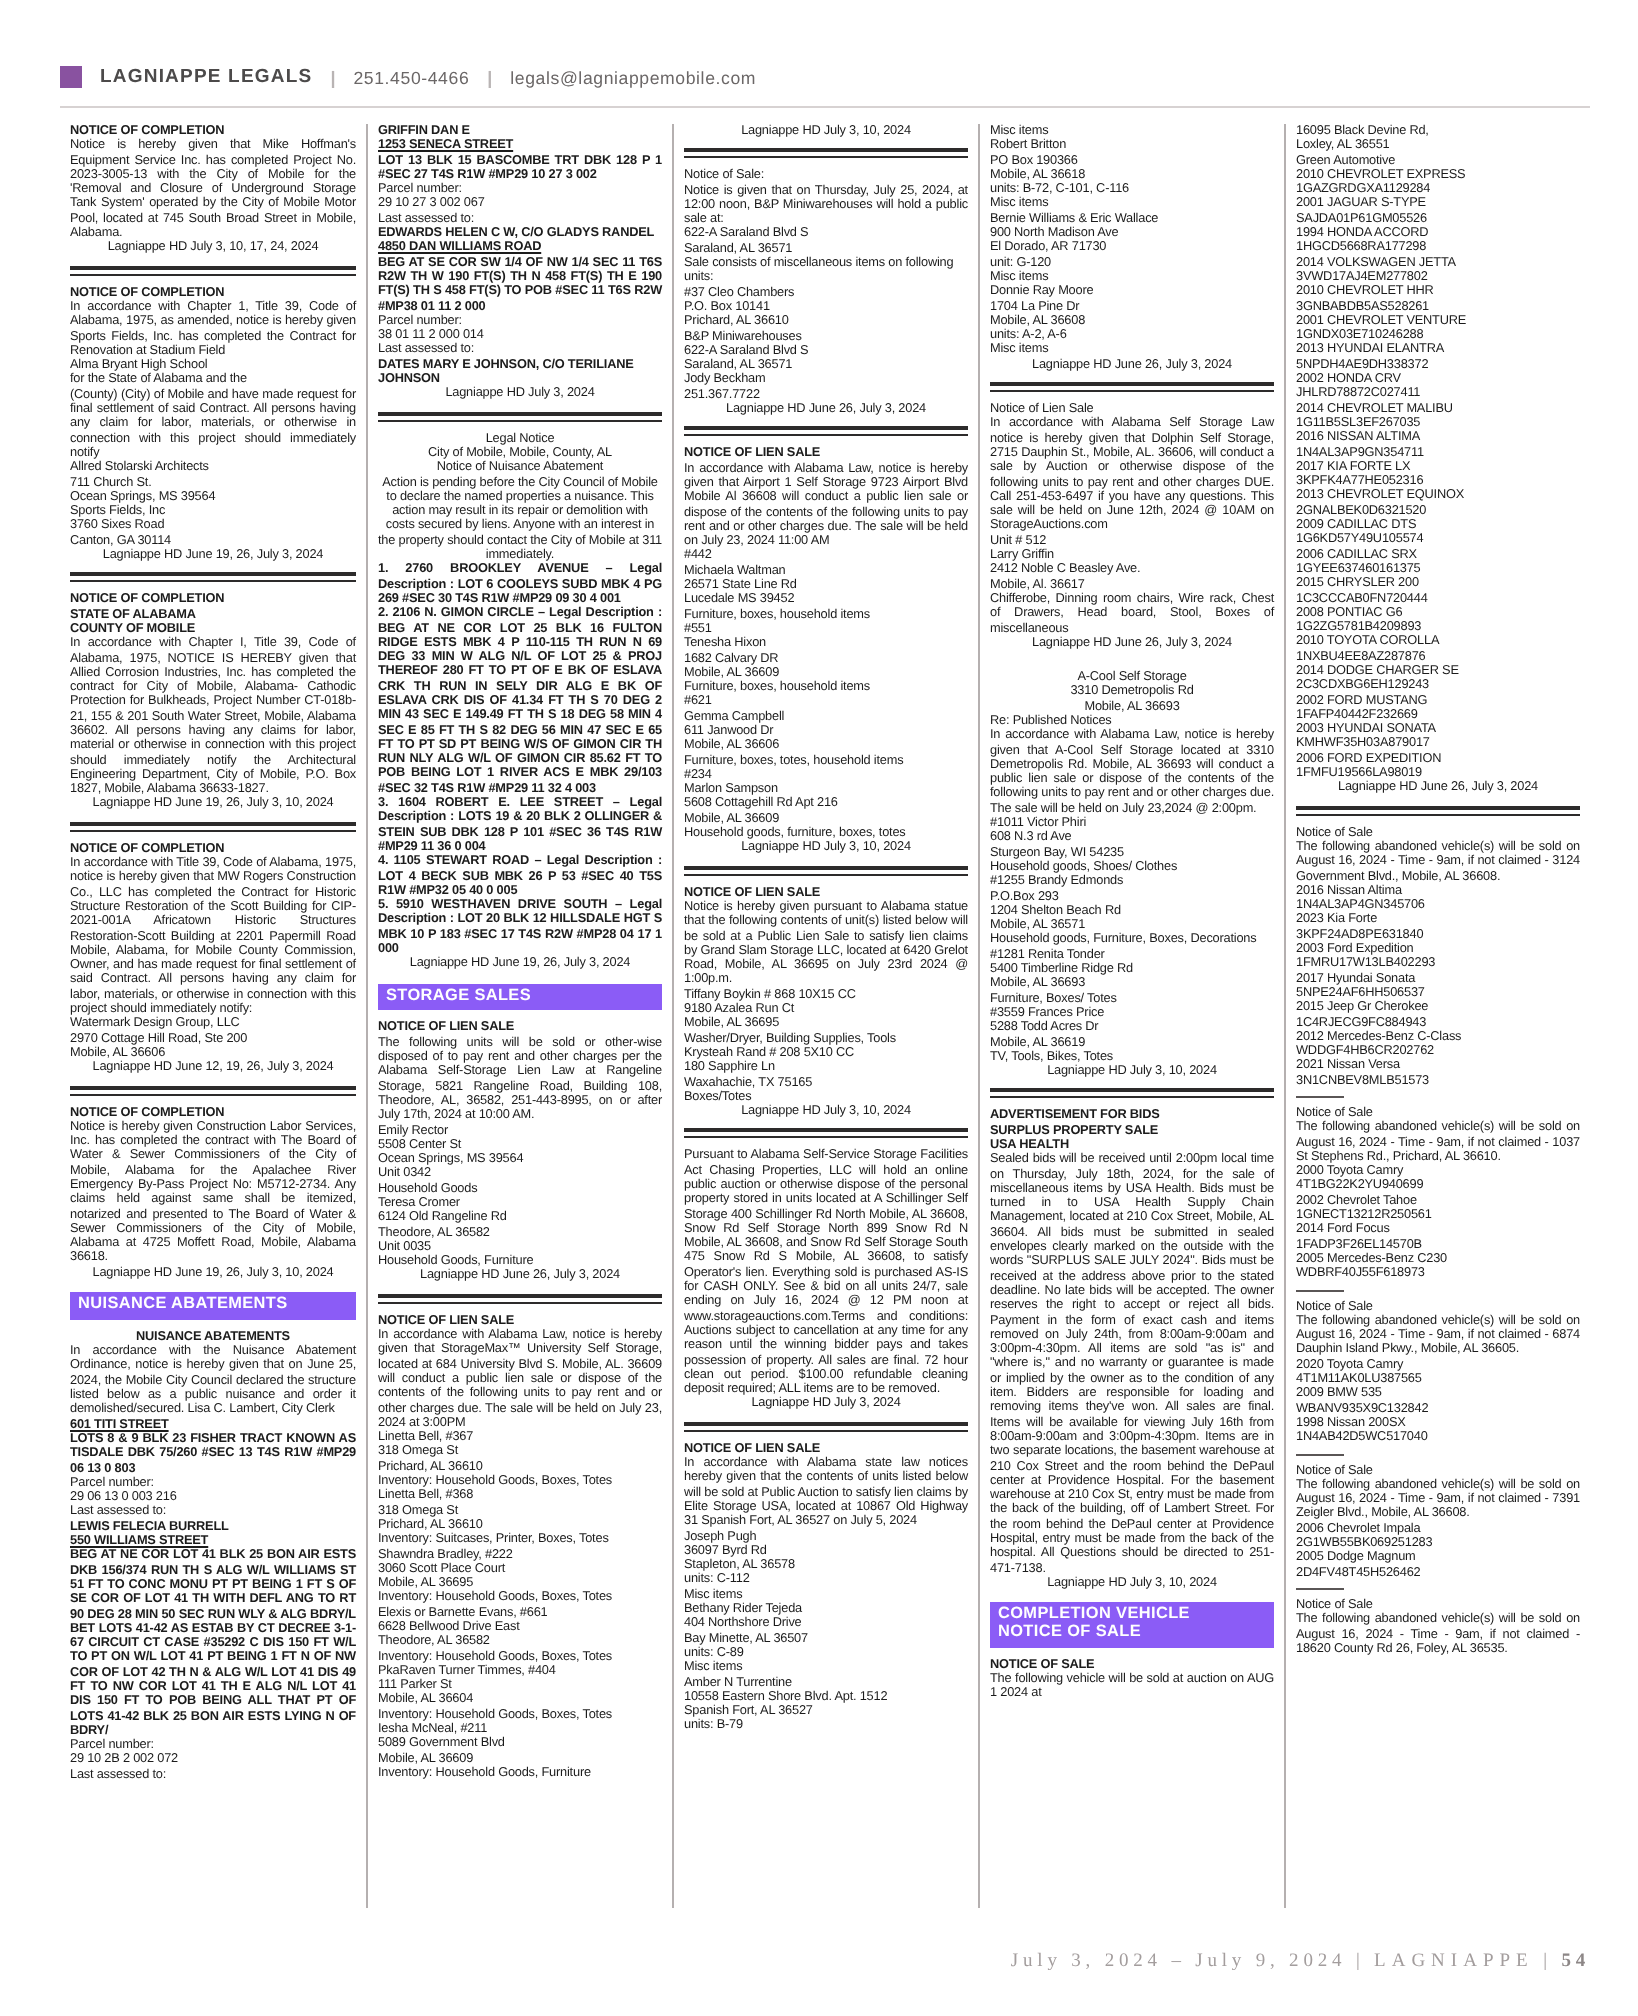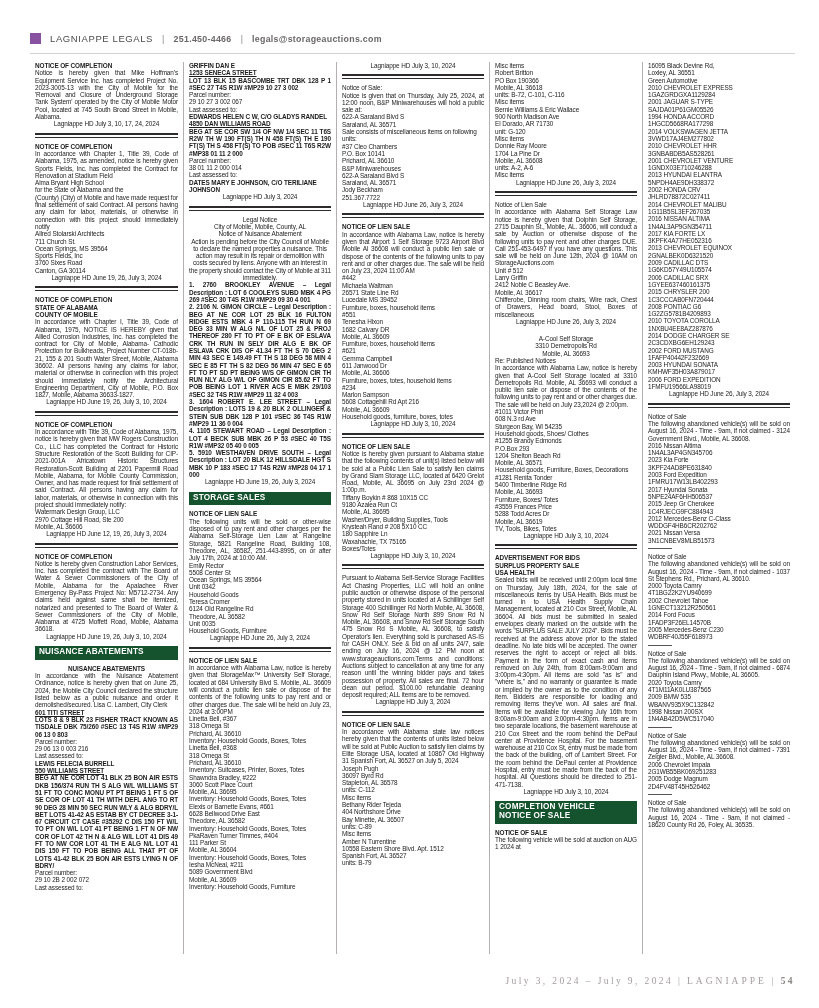--- a/index.html
+++ b/index.html
@@ -2,60 +2,60 @@
 <html><head>
 <meta charset="utf-8">
 <style>
   html,body{margin:0;padding:0;background:#e8e8e8;}
   .page{position:relative;width:819px;height:1008px;background:#ffffff;overflow:hidden;
         font-family:"Liberation Sans",sans-serif;color:#1c1c1c;}
   
   .masthead{position:absolute;top:33px;left:30px;right:24px;display:flex;align-items:center;
             gap:9px;padding-bottom:9px;border-bottom:1px solid #d7d2d2;}
   .brand-square{width:11px;height:11px;background:#8952a0;flex:0 0 auto;}
-  .brand{font-size:9.5px;font-weight:400;letter-spacing:.6px;color:#4c4a4a;}
+  .brand{font-size:9.5px;font-weight:700;letter-spacing:.6px;color:#4c4a4a;}
   .mast-sep{color:#b9b4b4;font-size:9px;font-weight:700;}
-  .mast-contact{font-size:8.8px;font-weight:700;color:#6b6767;letter-spacing:.3px;}
+  .mast-contact{font-size:8.8px;font-weight:400;color:#6b6767;letter-spacing:.3px;}
   
   .cols{position:absolute;top:62px;left:30px;right:24px;height:892px;display:flex;}
   .col{width:20%;box-sizing:border-box;padding:0 5px;overflow:hidden;
        font-size:6.4px;line-height:7.3px;letter-spacing:-0.1px;}
   .col + .col{border-left:1px solid #b5b0b0;}
   .blk{margin:0;}
   .t{font-weight:700;}
   .lu{font-weight:700;text-decoration:underline;}
   .lb{font-weight:700;}
   .p{text-align:justify;}
   .pb{text-align:justify;font-weight:700;}
   .c{text-align:center;}
   .cb{text-align:center;font-weight:700;}
   .tag{text-align:center;padding:0 0 3px 0;}
   .rule{border-top:2px solid #2d2b2b;border-bottom:1px solid #2d2b2b;height:2px;margin:2px 0 5px 0;}
   .dash{border-top:1px solid #5a5656;width:24px;margin:4px 0 4px 0;}
   .gap{height:7px;}
-  .sec{background:#14532d;color:#ffffff;font-weight:700;font-size:8.2px;line-height:8.8px;
+  .sec{background:#8b5cf6;color:#ffffff;font-weight:700;font-size:8.2px;line-height:8.8px;
        padding:2px 4px 3px 4px;margin:3px 0 5px 0;letter-spacing:.2px;}
   
   .folio{position:absolute;right:24px;bottom:22px;font-family:"Liberation Serif",serif;
          font-size:9.5px;color:#a39d9d;letter-spacing:2.4px;white-space:nowrap;}
   .folio .paper{letter-spacing:3px;margin-top:40px;}
   .folio .pageno{font-weight:700;color:#8d8787;}
 </style>
 </head>
 <body>
 
 <div class="page">
 
   <div class="masthead">
     <span class="brand-square"></span>
     <span class="brand">LAGNIAPPE LEGALS</span>
     <span class="mast-sep">|</span>
     <span class="mast-contact">251.450-4466</span>
     <span class="mast-sep">|</span>
-    <span class="mast-contact">legals@storageauctions.com</span>
+    <span class="mast-contact">legals@lagniappemobile.com</span>
   </div>
 
   <div class="cols" id="cols">
       <div class="col">
         <div class="blk t">
           <div>NOTICE OF COMPLETION</div>
         </div>
         <div class="blk p">
           <div>Notice is hereby given that Mike Hoffman's Equipment Service Inc. has completed Project No. 2023-3005-13 with the City of Mobile for the 'Removal and Closure of Underground Storage Tank System' operated by the City of Mobile Motor Pool, located at 745 South Broad Street in Mobile, Alabama.</div>
         </div>

